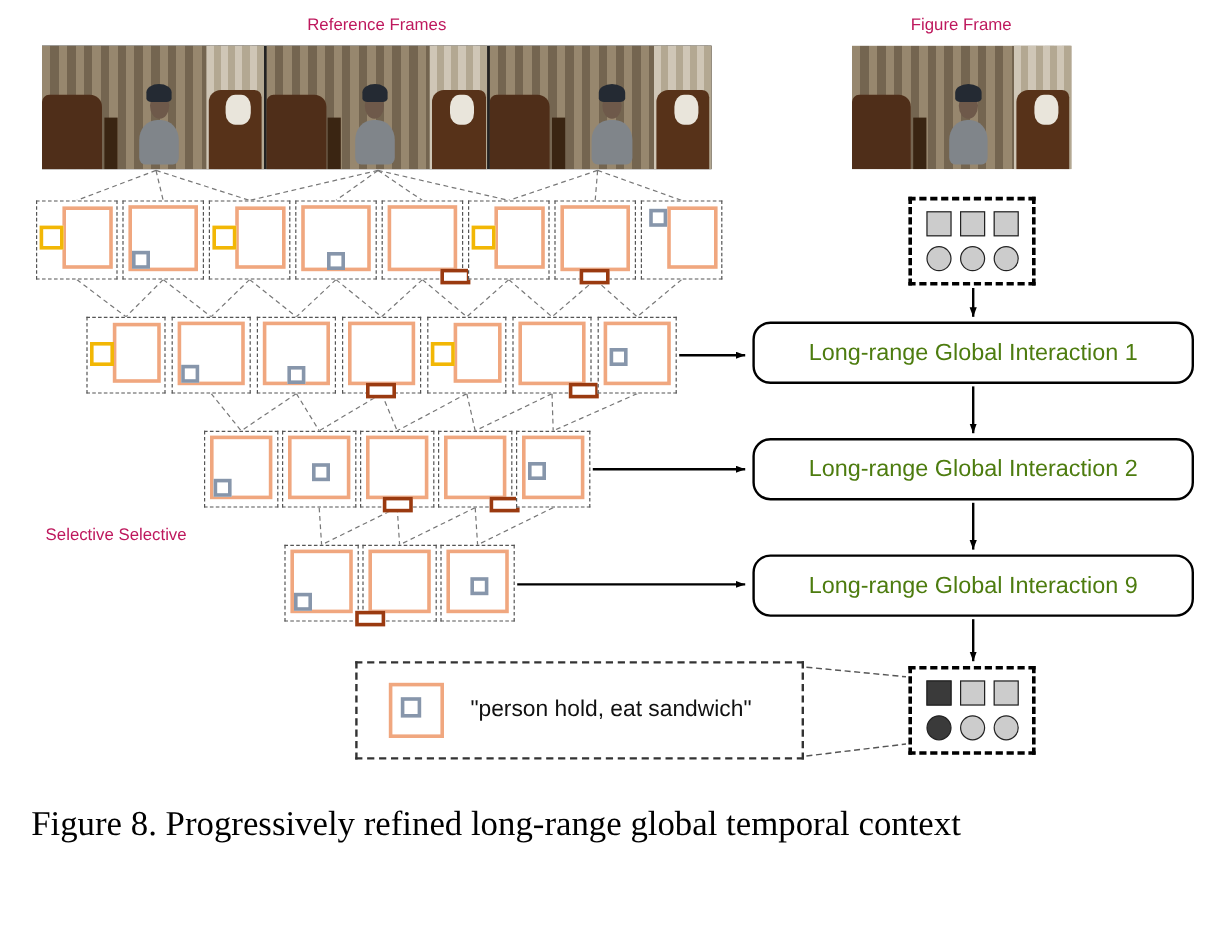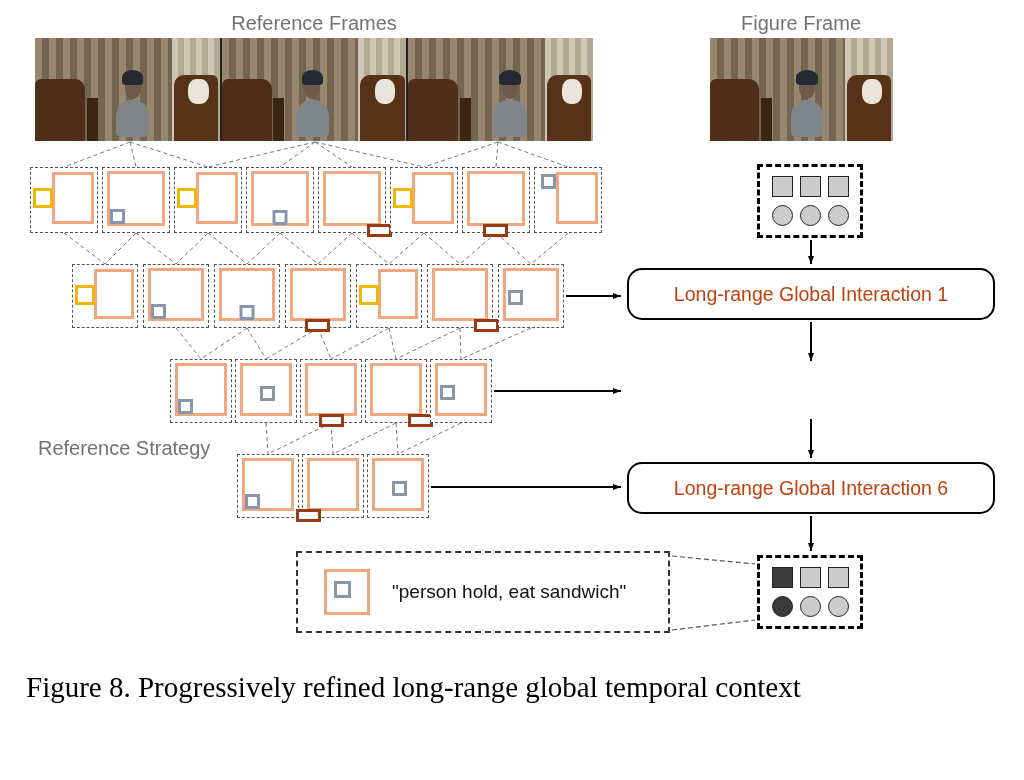--- a/index.html
+++ b/index.html
@@ -3,21 +3,21 @@
 <meta charset="utf-8">
 <style>
   html,body{margin:0;padding:0;background:#fff;}
   .canvas{position:relative;width:1024px;height:780px;background:#fff;overflow:hidden;
           font-family:"Liberation Sans",sans-serif;}
   svg.lines{position:absolute;left:0;top:0;width:1024px;height:780px;pointer-events:none;}
   .conn{stroke:#777;stroke-width:1;stroke-dasharray:4 3;}
   .funnel{stroke:#555;stroke-width:1.2;stroke-dasharray:5 3;}
   .arrow{stroke:#000;stroke-width:2;marker-end:url(#arw);}
 
-  .lbl{position:absolute;font-size:20px;color:#737373;white-space:nowrap;}
+  .lbl{position:absolute;font-size:14px;color:#be185d;white-space:nowrap;}
   .lbl.center{transform:translateX(-50%);}
 
   
   .strip{position:absolute;left:35px;top:38px;width:558px;height:103px;display:flex;gap:2px;background:#222;}
   .panel{flex:1;position:relative;overflow:hidden;}
   .photo-single{position:absolute;left:710px;top:38px;width:183px;height:103px;overflow:hidden;}
   .scene{position:absolute;inset:0;background:repeating-linear-gradient(90deg,#97876e 0 7px,#746550 7px 14px);}
   .wallR{position:absolute;right:0;top:0;width:26%;height:100%;background:repeating-linear-gradient(90deg,#cfc6b6 0 6px,#b3a892 6px 12px);}
   .sofaL{position:absolute;left:0;bottom:0;width:27%;height:60%;background:#4f2e19;border-radius:6px 10px 0 0;}
   .sofaR{position:absolute;right:1%;bottom:0;width:24%;height:64%;background:#573219;border-radius:10px 6px 0 0;}
@@ -45,21 +45,21 @@
   .s-tl{left:6px;top:6px;width:15px;height:15px;}
   .s-c{left:40%;top:42%;width:15px;height:15px;}
   .s-cl{left:9px;top:40%;width:15px;height:15px;}
   .s-br{right:-7px;bottom:-5px;width:25px;height:13px;}
   .s-bce{left:30%;bottom:-5px;width:25px;height:13px;}
   .s-ble{left:-7px;bottom:-5px;width:25px;height:13px;}
 
   
   .ibox{position:absolute;left:627px;width:368px;height:52px;border:2px solid #000;border-radius:15px;
         background:#fff;display:flex;align-items:center;justify-content:center;
-        font-size:19.5px;color:#c2410c;box-sizing:border-box;}
+        font-size:19.5px;color:#4d7c0f;box-sizing:border-box;}
 
   
   .tokenbox{position:absolute;width:106px;height:74px;border:3px dashed #000;background:#fff;
             display:flex;flex-direction:column;justify-content:space-evenly;align-items:center;box-sizing:border-box;}
   .tokrow{display:flex;gap:7px;}
   .tok{width:21px;height:21px;border:1.5px solid #222;box-sizing:border-box;}
   .tok.ci{border-radius:50%;}
 
   
   .legendbox{position:absolute;left:296px;top:551px;width:374px;height:82px;border:2px dashed #333;background:#fff;box-sizing:border-box;}
@@ -132,21 +132,21 @@
       <line x1="315" y1="142" x2="280" y2="167" class="conn"></line>
       <line x1="315" y1="142" x2="352" y2="167" class="conn"></line>
       <line x1="315" y1="142" x2="424" y2="167" class="conn"></line>
       <line x1="498" y1="142" x2="424" y2="167" class="conn"></line>
       <line x1="498" y1="142" x2="496" y2="167" class="conn"></line>
       <line x1="498" y1="142" x2="568" y2="167" class="conn"></line>
     </svg>
 
   <div class="lbl center" style="left:314px;top:12px;">Reference Frames</div>
   <div class="lbl center" style="left:801px;top:12px;">Figure Frame</div>
-  <div class="lbl" style="left:38px;top:437px;">Reference Strategy</div>
+  <div class="lbl" style="left:38px;top:437px;">Selective Selective</div>
 
   <div class="strip">
     <div class="panel p1">
       <div class="scene">
         <div class="wallR"></div>
         <div class="sofaL"></div>
         <div class="sofaR"></div>
         <div class="pillow"></div>
         <div class="tableM"></div>
         <div class="person">
@@ -290,21 +290,22 @@
         <div class="peach full"></div>
         <div class="mark s-ble c-darkred"></div>
       </div>
       <div class="fbox" style="left: 367px; top: 454px; width: 62px; height: 64px;">
         <div class="peach full"></div>
         <div class="mark s-c c-gray"></div>
       </div>
     </div>
 
   <div class="ibox" style="top:268px;">Long-range Global Interaction 1</div>
-  <div class="ibox" style="top:462px;">Long-range Global Interaction 6</div>
+  <div class="ibox" style="top:365px;">Long-range Global Interaction 2</div>
+  <div class="ibox" style="top:462px;">Long-range Global Interaction 9</div>
 
   <div class="tokenbox" style="left:757px;top:164px;">
       <div class="tokrow">
         <div class="tok sq" style="background: rgb(204, 204, 204);"></div>
         <div class="tok sq" style="background: rgb(204, 204, 204);"></div>
         <div class="tok sq" style="background: rgb(204, 204, 204);"></div>
       </div>
       <div class="tokrow">
         <div class="tok ci" style="background: rgb(204, 204, 204);"></div>
         <div class="tok ci" style="background: rgb(204, 204, 204);"></div>

